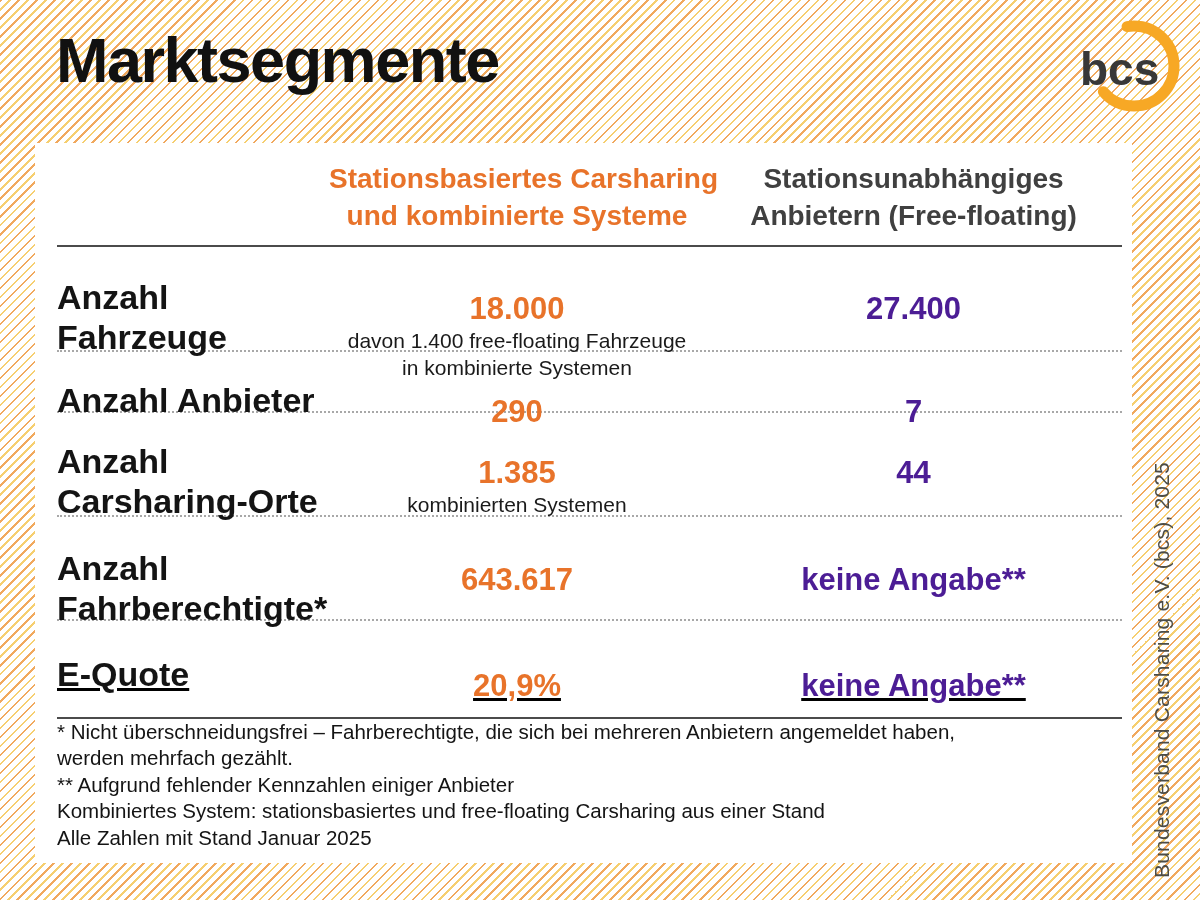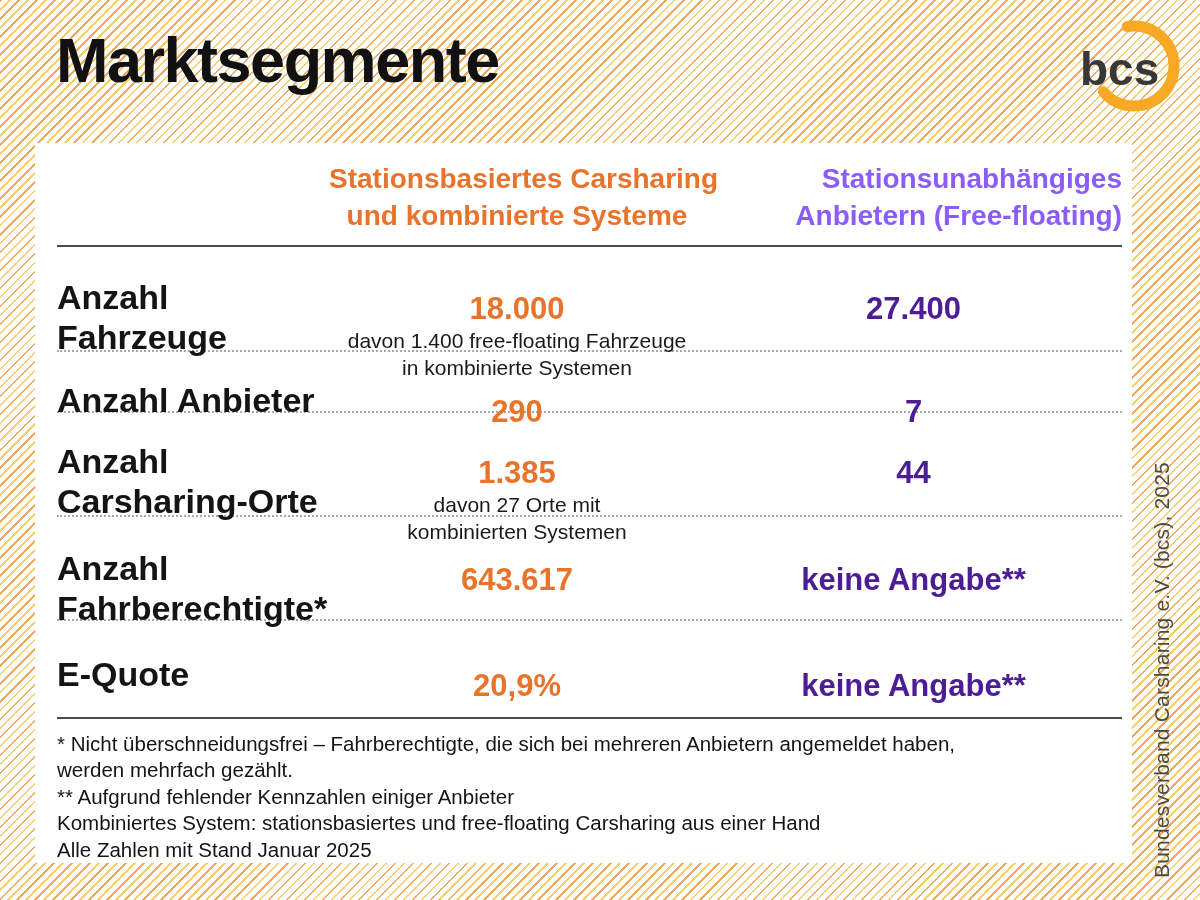--- a/index.html
+++ b/index.html
@@ -39,37 +39,37 @@
   .trow {
     display:grid;
     grid-template-columns:272px 376px 1fr;
     width:100%;
   }
   .thead        { height:104px; padding-top:17px; border-bottom:2px solid #4b4b4b; }
   .r0           { height:105px; padding-top:14px; border-bottom:2px dotted #a8a8a8; }
   .r1           { height:61px;  padding-top:12px; border-bottom:2px dotted #a8a8a8; }
   .r2           { height:104px; padding-top:12px; border-bottom:2px dotted #a8a8a8; }
   .r3           { height:104px; padding-top:15px; border-bottom:2px dotted #a8a8a8; }
-  .r4           { height:98px;  padding-top:17px; border-bottom:2px solid #4b4b4b; }
+  .r4           { height:98px;  padding-top:17px; border-bottom:2px solid #4b4b4b;text-decoration:underline; }
 
   .cell { min-width:0; }
   .label {
     font-size:34px; font-weight:bold; color:#141414;
     line-height:40px; white-space:nowrap; text-align:left;margin-top:16px;
   }
   .c1, .c2 { text-align:center; }
   .head { font-size:28px; font-weight:bold; line-height:37px; white-space:nowrap; }
   .head-orange { color:#e8732a; }
-  .head-blue   { color:#8b5cf6;text-align:right; }
+  .head-blue   { color:#404040; }
   .val { font-size:31px; font-weight:bold; line-height:37px; white-space:nowrap;margin-top:29px; }
   .val-orange { color:#e8732a; }
   .val-blue   { color:#4c1d95; }
   .note { font-size:21px; font-weight:normal; color:#1a1a1a; line-height:27px; white-space:nowrap; }
 
-  .footnotes { padding-top:12px; }
+  .footnotes { }
   .footnotes div {
     font-size:20.5px; color:#141414; line-height:26.4px; white-space:nowrap;
   }
 
   .credit {
     position:absolute; right:26px; bottom:22px;
     writing-mode:vertical-rl; transform:rotate(180deg);
     font-size:21px; color:#4c4c46; letter-spacing:0.2px;
   }
 </style>
@@ -127,21 +127,20 @@
     </div>
   </div>
 
   <div class="trow r2">
     <div class="cell label">
       <div>Anzahl</div>
       <div>Carsharing-Orte</div>
     </div>
     <div class="cell c1">
       <div class="val val-orange">1.385</div>
-      <div class="note">davon 27 Orte mit</div>
       <div class="note">kombinierten Systemen</div>
     </div>
     <div class="cell c2">
       <div class="val val-blue">44</div>
     </div>
   </div>
 
   <div class="trow r3">
     <div class="cell label">
       <div>Anzahl</div>
@@ -165,19 +164,19 @@
     </div>
     <div class="cell c2">
       <div class="val val-blue">keine Angabe**</div>
     </div>
   </div>
 
   <div class="footnotes">
     <div>* Nicht überschneidungsfrei – Fahrberechtigte, die sich bei mehreren Anbietern angemeldet haben,</div>
     <div>werden mehrfach gezählt.</div>
     <div>** Aufgrund fehlender Kennzahlen einiger Anbieter</div>
-    <div>Kombiniertes System: stationsbasiertes und free-floating Carsharing aus einer Hand</div>
+    <div>Kombiniertes System: stationsbasiertes und free-floating Carsharing aus einer Stand</div>
     <div>Alle Zahlen mit Stand Januar 2025</div>
   </div>
 
 </div>
 
 <div class="credit">Bundesverband Carsharing e.V. (bcs), 2025</div>
 
 </body></html>

